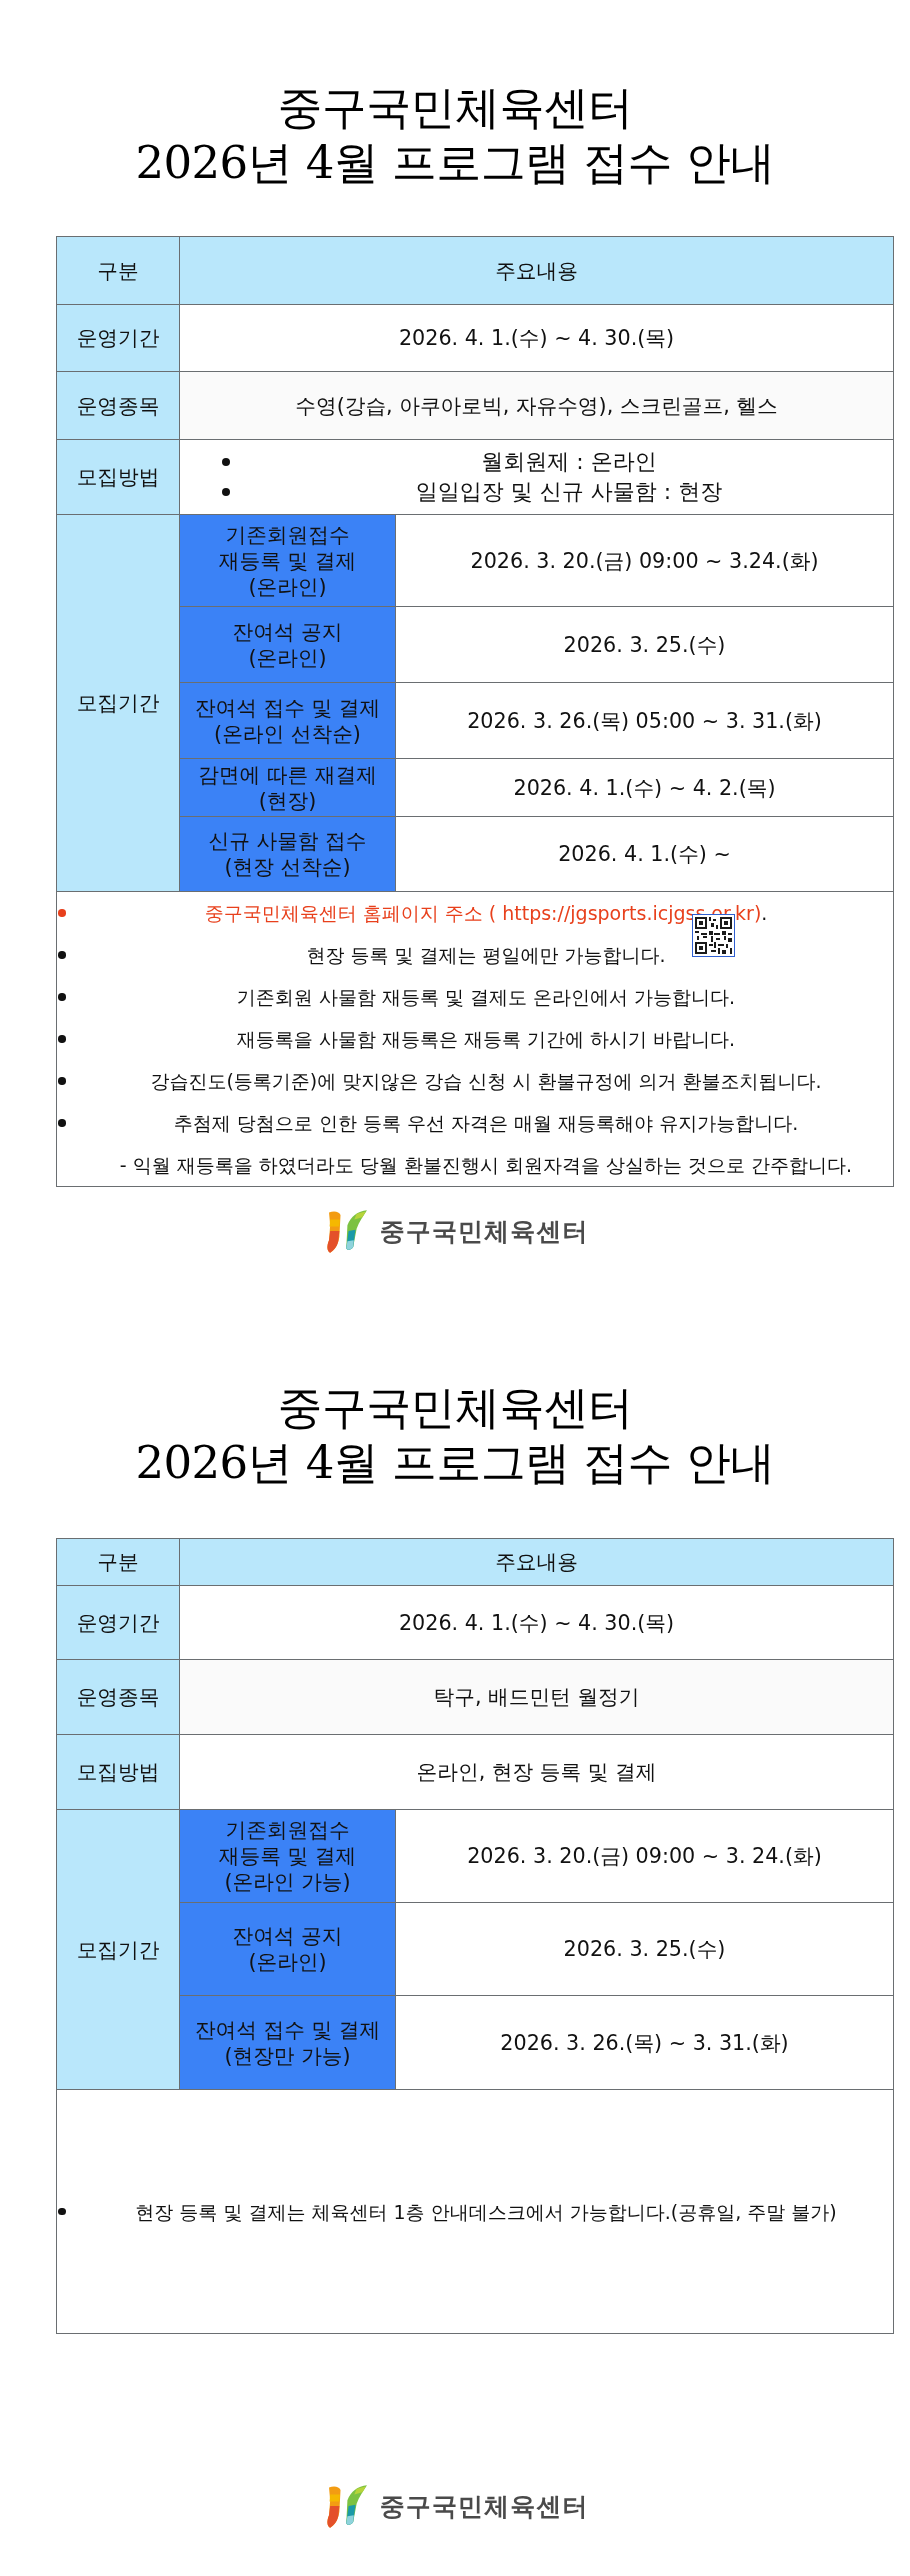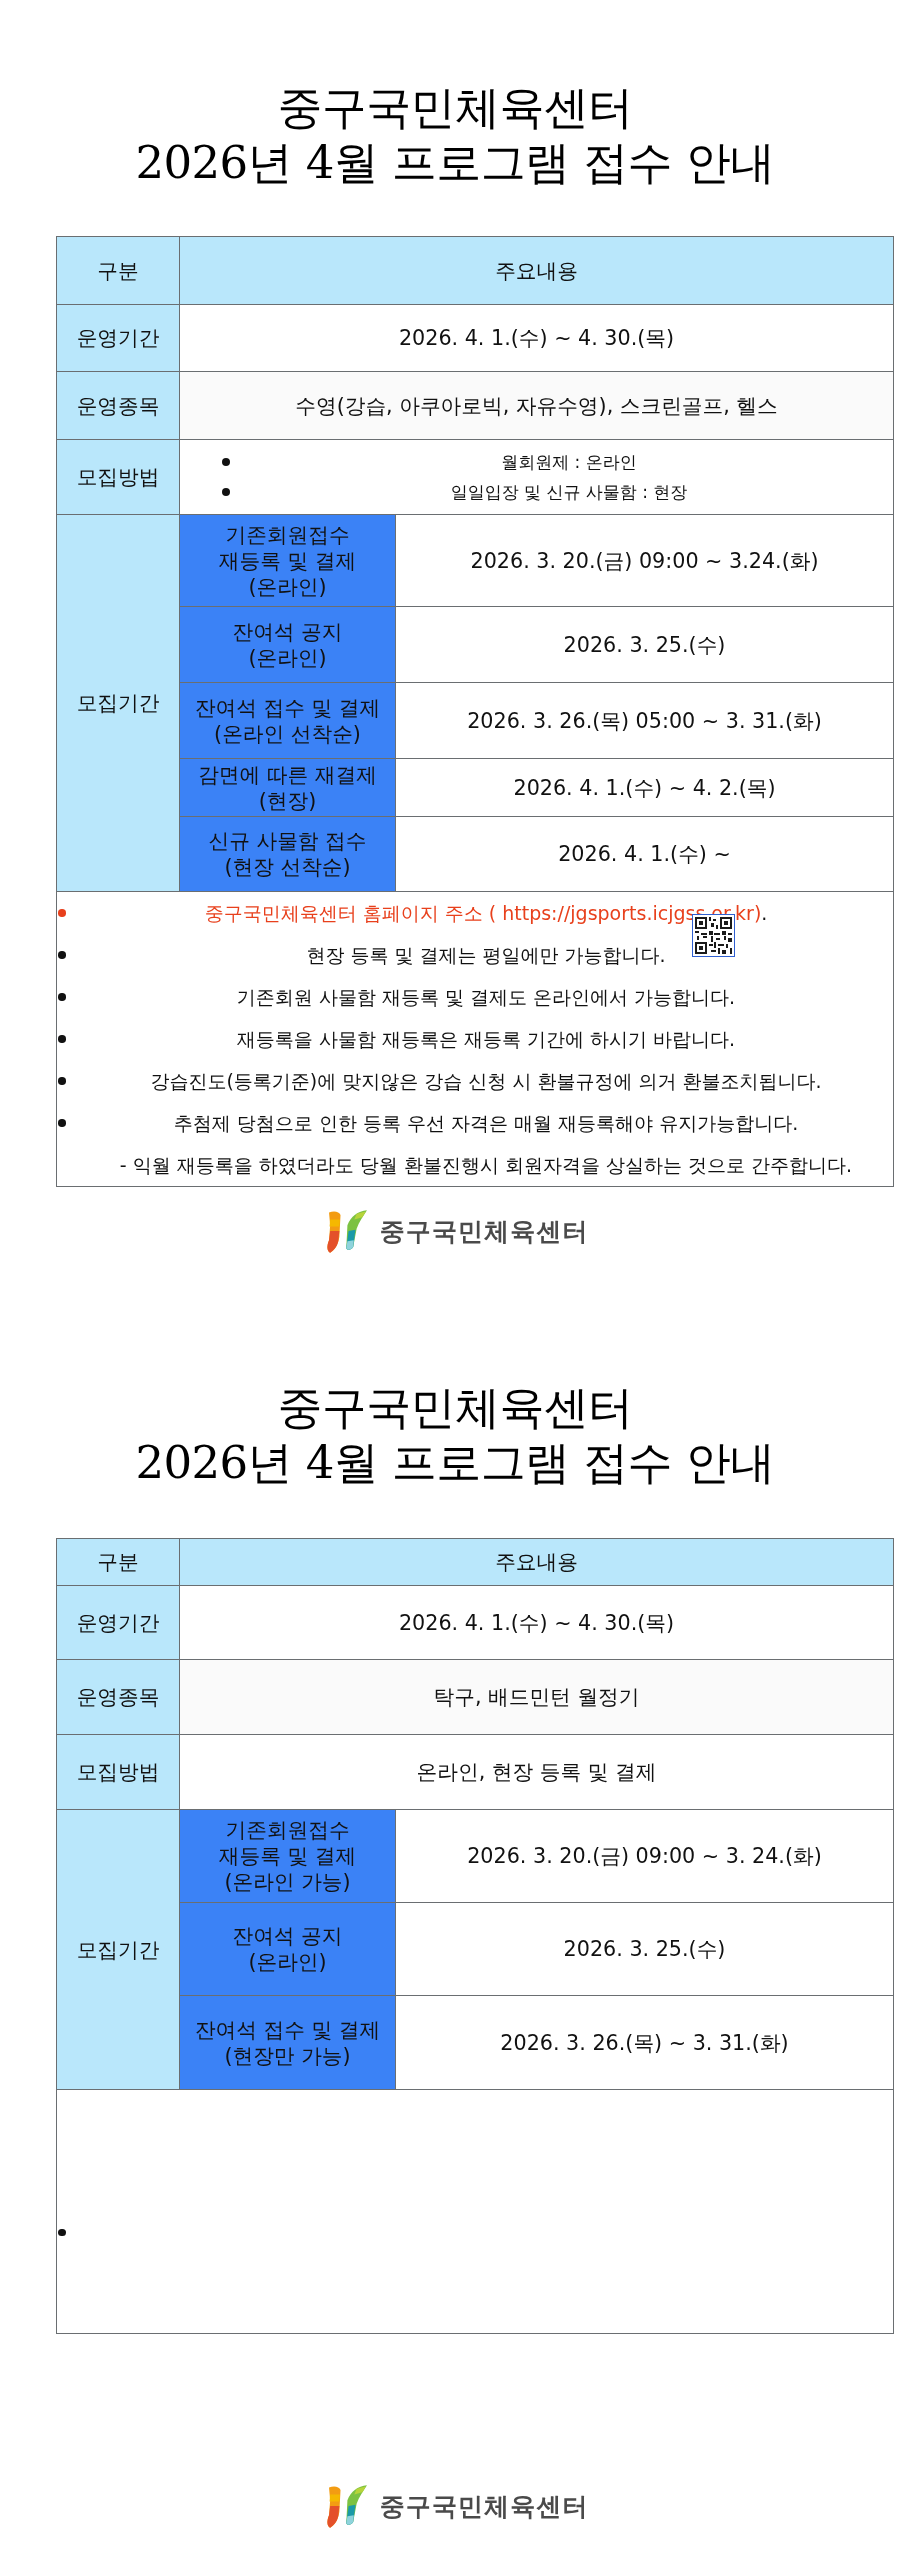--- a/index.html
+++ b/index.html
@@ -13,21 +13,21 @@
                table-layout:fixed; border:1.7px solid #5e6366; }
   table.info td { border:1.7px solid #6a6e71; padding:0; text-align:center; vertical-align:middle;
                   font-size:20.7px; line-height:26px; color:#111; }
   td.head { background:#b9e7fb; }
   td.label { background:#b9e7fb; }
   td.sub { background:#3b82f6; font-size:19.5px; line-height:24px; }
   td.val { background:#fff; }
   td.gray { background:#fafafa; }
   td.left { text-align:left; }
   .bullets { list-style:none; margin:0; padding:0 0 0 0; }
-  .bullets li { position:relative; padding-left:25px; font-size:17px; line-height:30px;margin-left:40px; }
+  .bullets li { position:relative; padding-left:25px; font-size:22px; line-height:30px;margin-left:40px; }
   .bullets li .dot { position:absolute; left:2.3px; top:11px; width:8px; height:8px;
                      border-radius:50%; background:#111; }
   .notes { padding:5.7px 0 5.7px 0; text-align:left; }
   .note { position:relative; padding-left:22px; font-size:19px; line-height:42px; white-space:nowrap; }
   .note .dot { position:absolute; left:1.1px; top:17px; width:7.5px; height:7.5px; border-radius:50%; background:#111; }
   .note.red { color:#e8401c; }
   .note.red .dot { background:#e8401c; }
   .note .black { color:#111; }
   .note.dash { padding-left:22px;text-align:center; }
   .qr { position:absolute; width:41px; height:41px; border:1.7px solid #2f5fd0; background:#fff; }
@@ -224,21 +224,21 @@
   </tr>
   <tr style="height:94px;">
     <td class="sub">
       <div>잔여석 접수 및 결제</div>
       <div>(현장만 가능)</div>
     </td>
     <td class="val">2026. 3. 26.(목) ~ 3. 31.(화)</td>
   </tr>
   <tr style="height:244px;">
     <td colspan="3" class="val notes">
-      <div class="note"><span class="dot"></span></div>
+      <div class="note"><span class="dot"></span><span>현장 등록 및 결제는 체육센터 1층 안내데스크에서 가능합니다.(공휴일, 주말 불가)</span></div>
     </td>
   </tr>
 </tbody>
   </table>
 
 <div class="logo" style="top:2483px;">
   <svg class="mark" viewBox="0 0 90 80">
     <path d="M12 8 C20 4 30 6 32 12 L30 50 C28 66 20 74 14 78 C8 74 8 66 12 56 L14 30 Z" fill="#f39c12"></path>
     <path d="M14 40 L30 40 L28 58 C26 68 20 74 14 78 C8 74 8 66 12 56 Z" fill="#e4502a"></path>
     <path d="M14 20 L31 20 L30 32 L13 32 Z" fill="#f5b800"></path>

